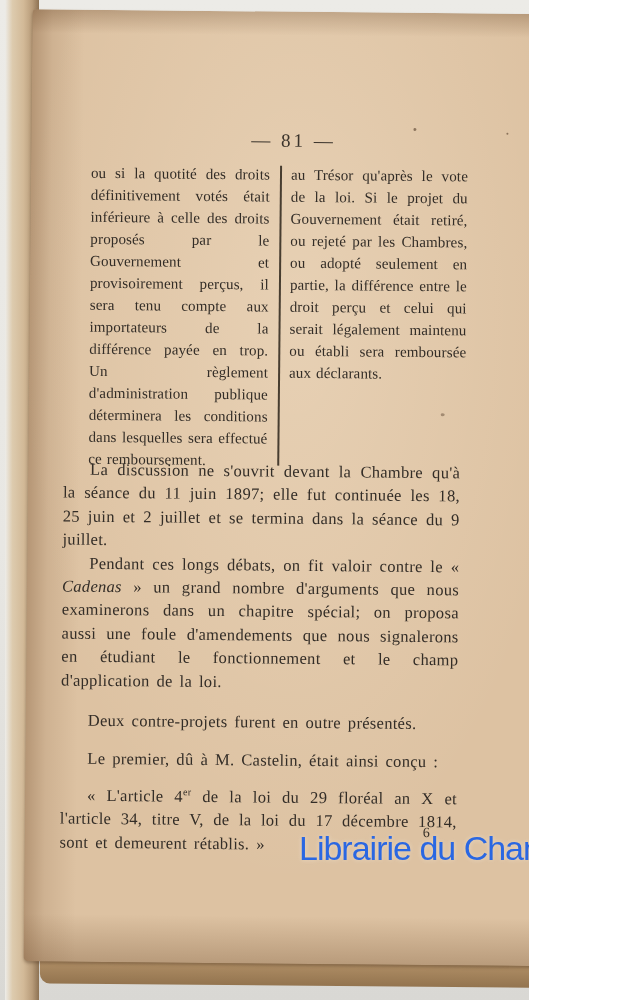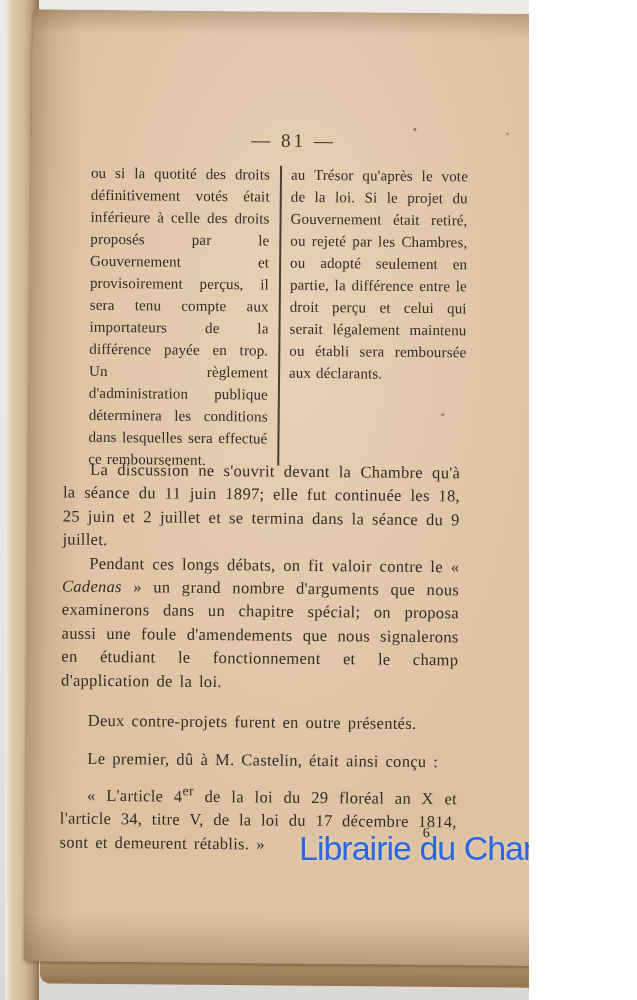--- a/index.html
+++ b/index.html
@@ -94,21 +94,21 @@
     font-size: 16.5px; line-height: 23.4px;
     letter-spacing: 0.3px; word-spacing: 2.5px;
     text-align: justify;
     color: #332d27;
   }
   .para { margin: 0; text-indent: 27px; }
   .para.gap-lg { margin-top: 17px; }
   .para.gap-md { margin-top: 15px; }
   .para.gap-sm { margin-top: 13px; }
   .para i { }
-  .para sup { font-size: 14px; line-height: 0; }
+  .para sup { font-size: 10px; line-height: 0; }
 
   .signature-mark {
     position: absolute;
     left: 398px; top: 812px;
     font-size: 14px; color: #3a332b;
   }
 
   .ink-speck {
     position: absolute; width: 3px; height: 3px;
     border-radius: 50%;

